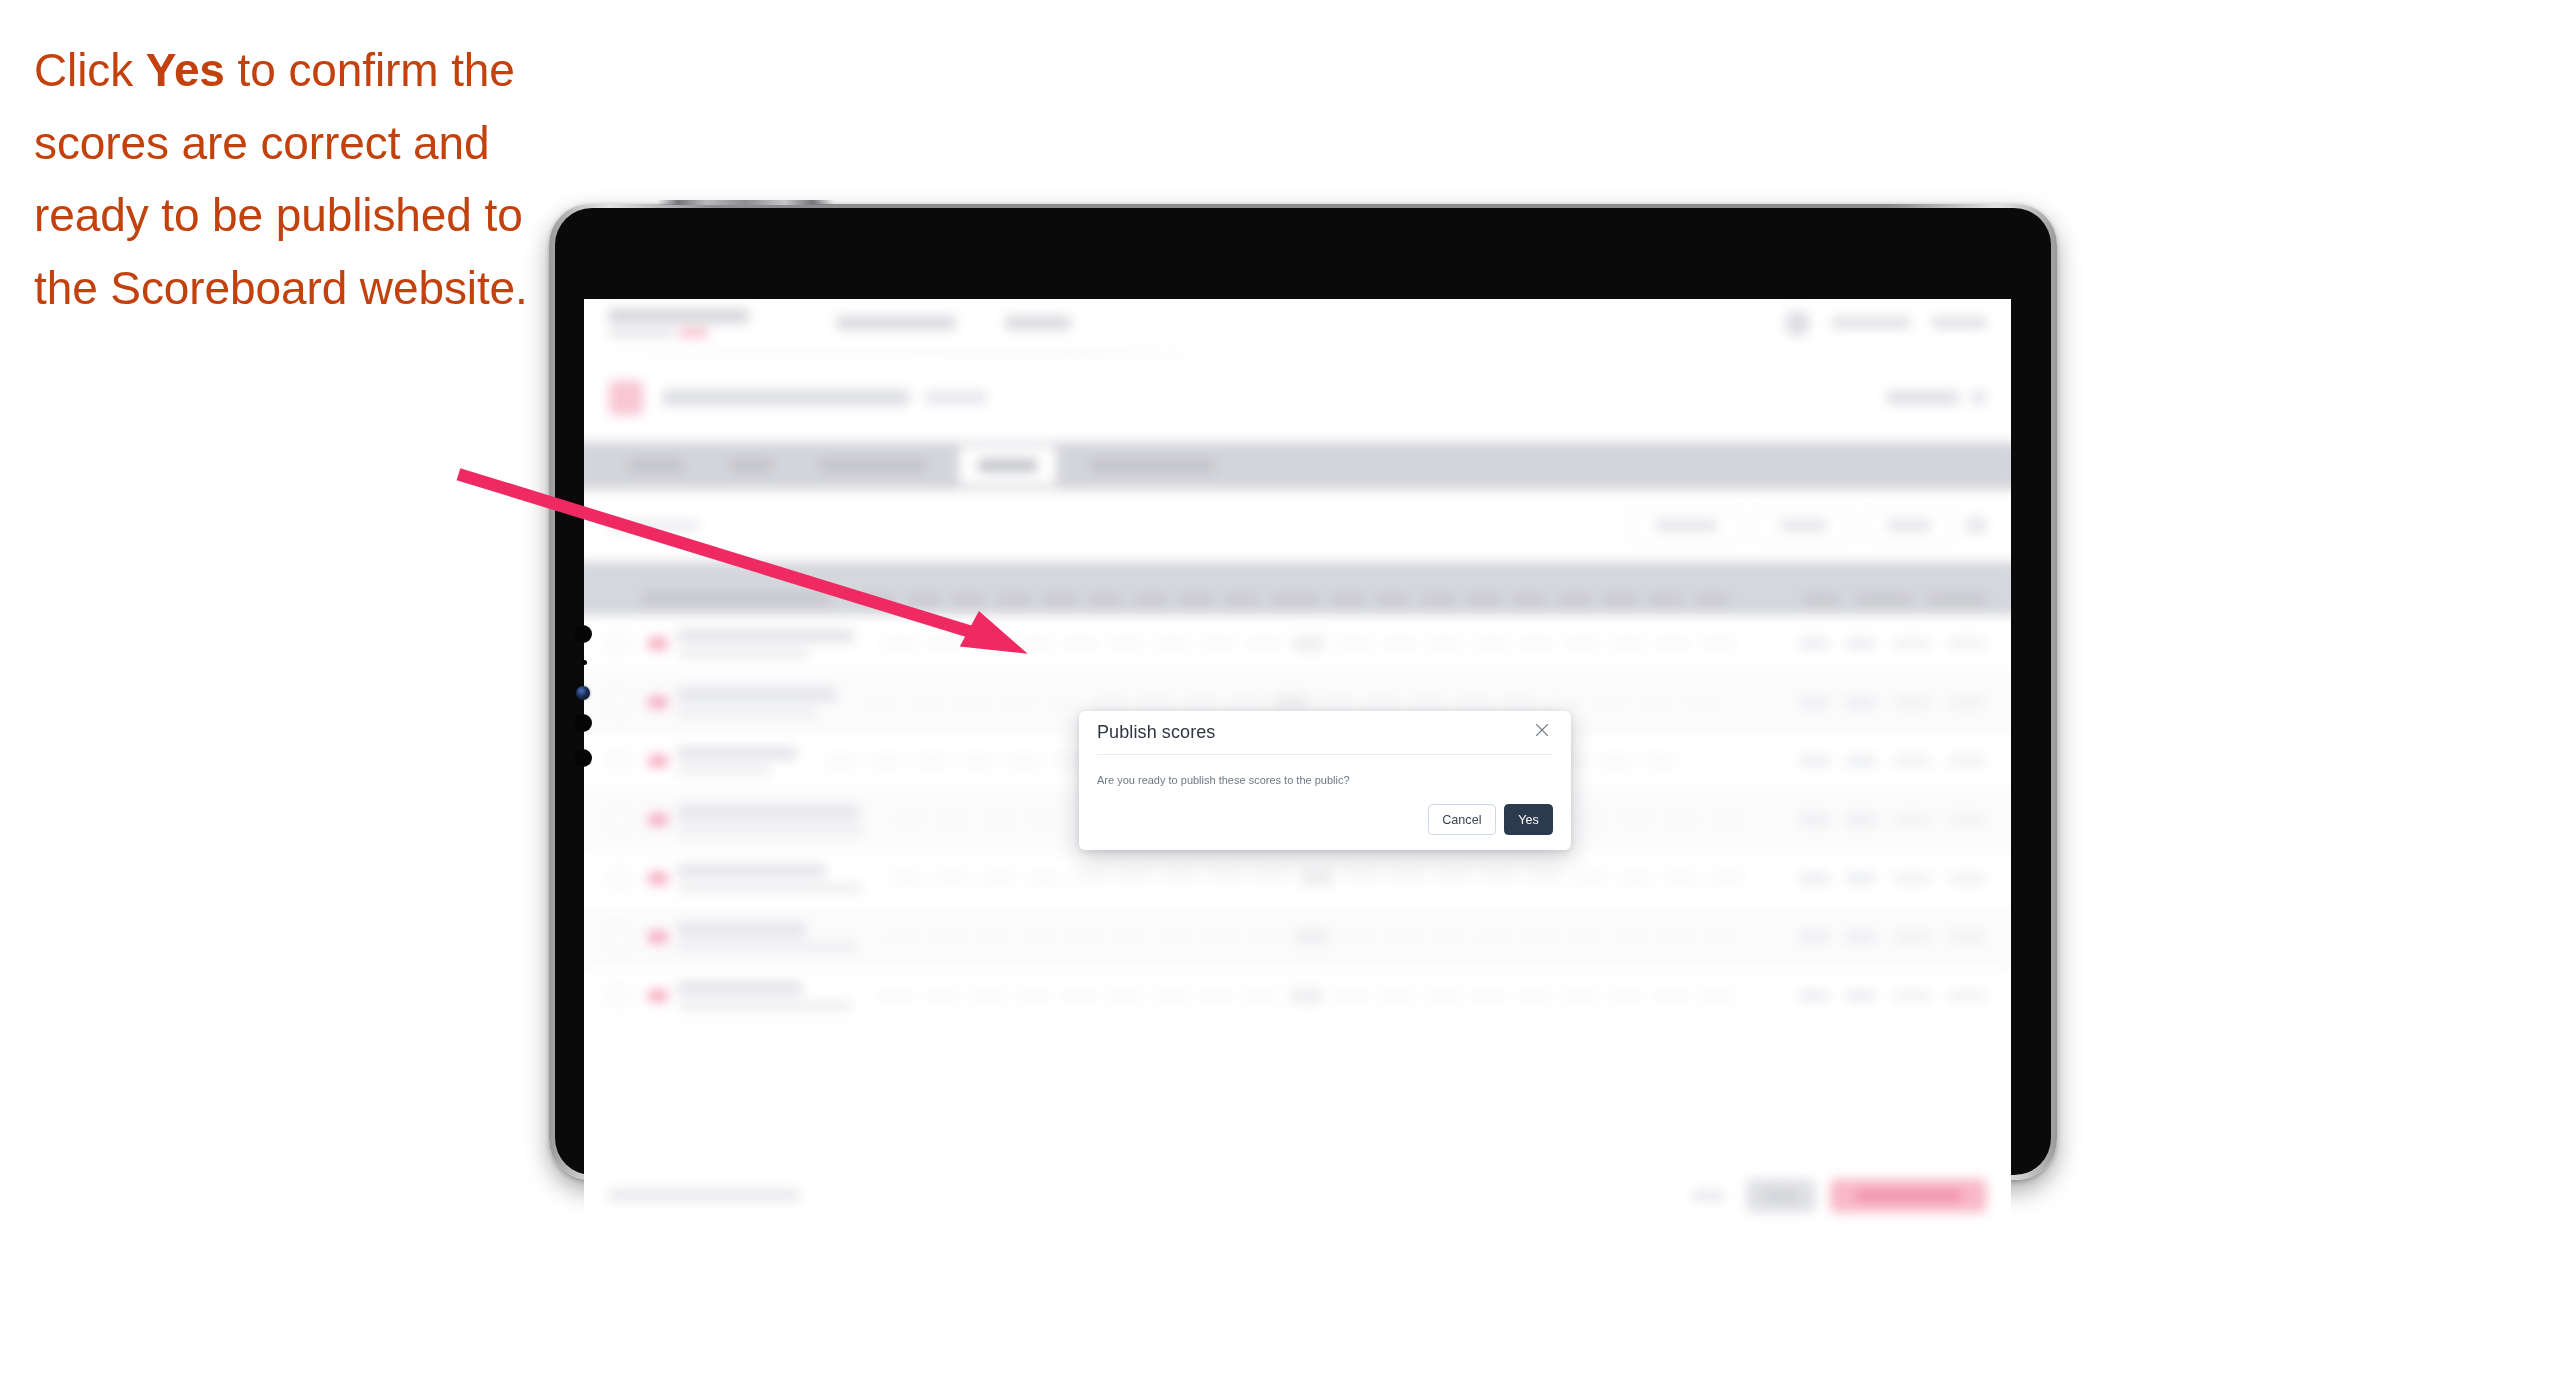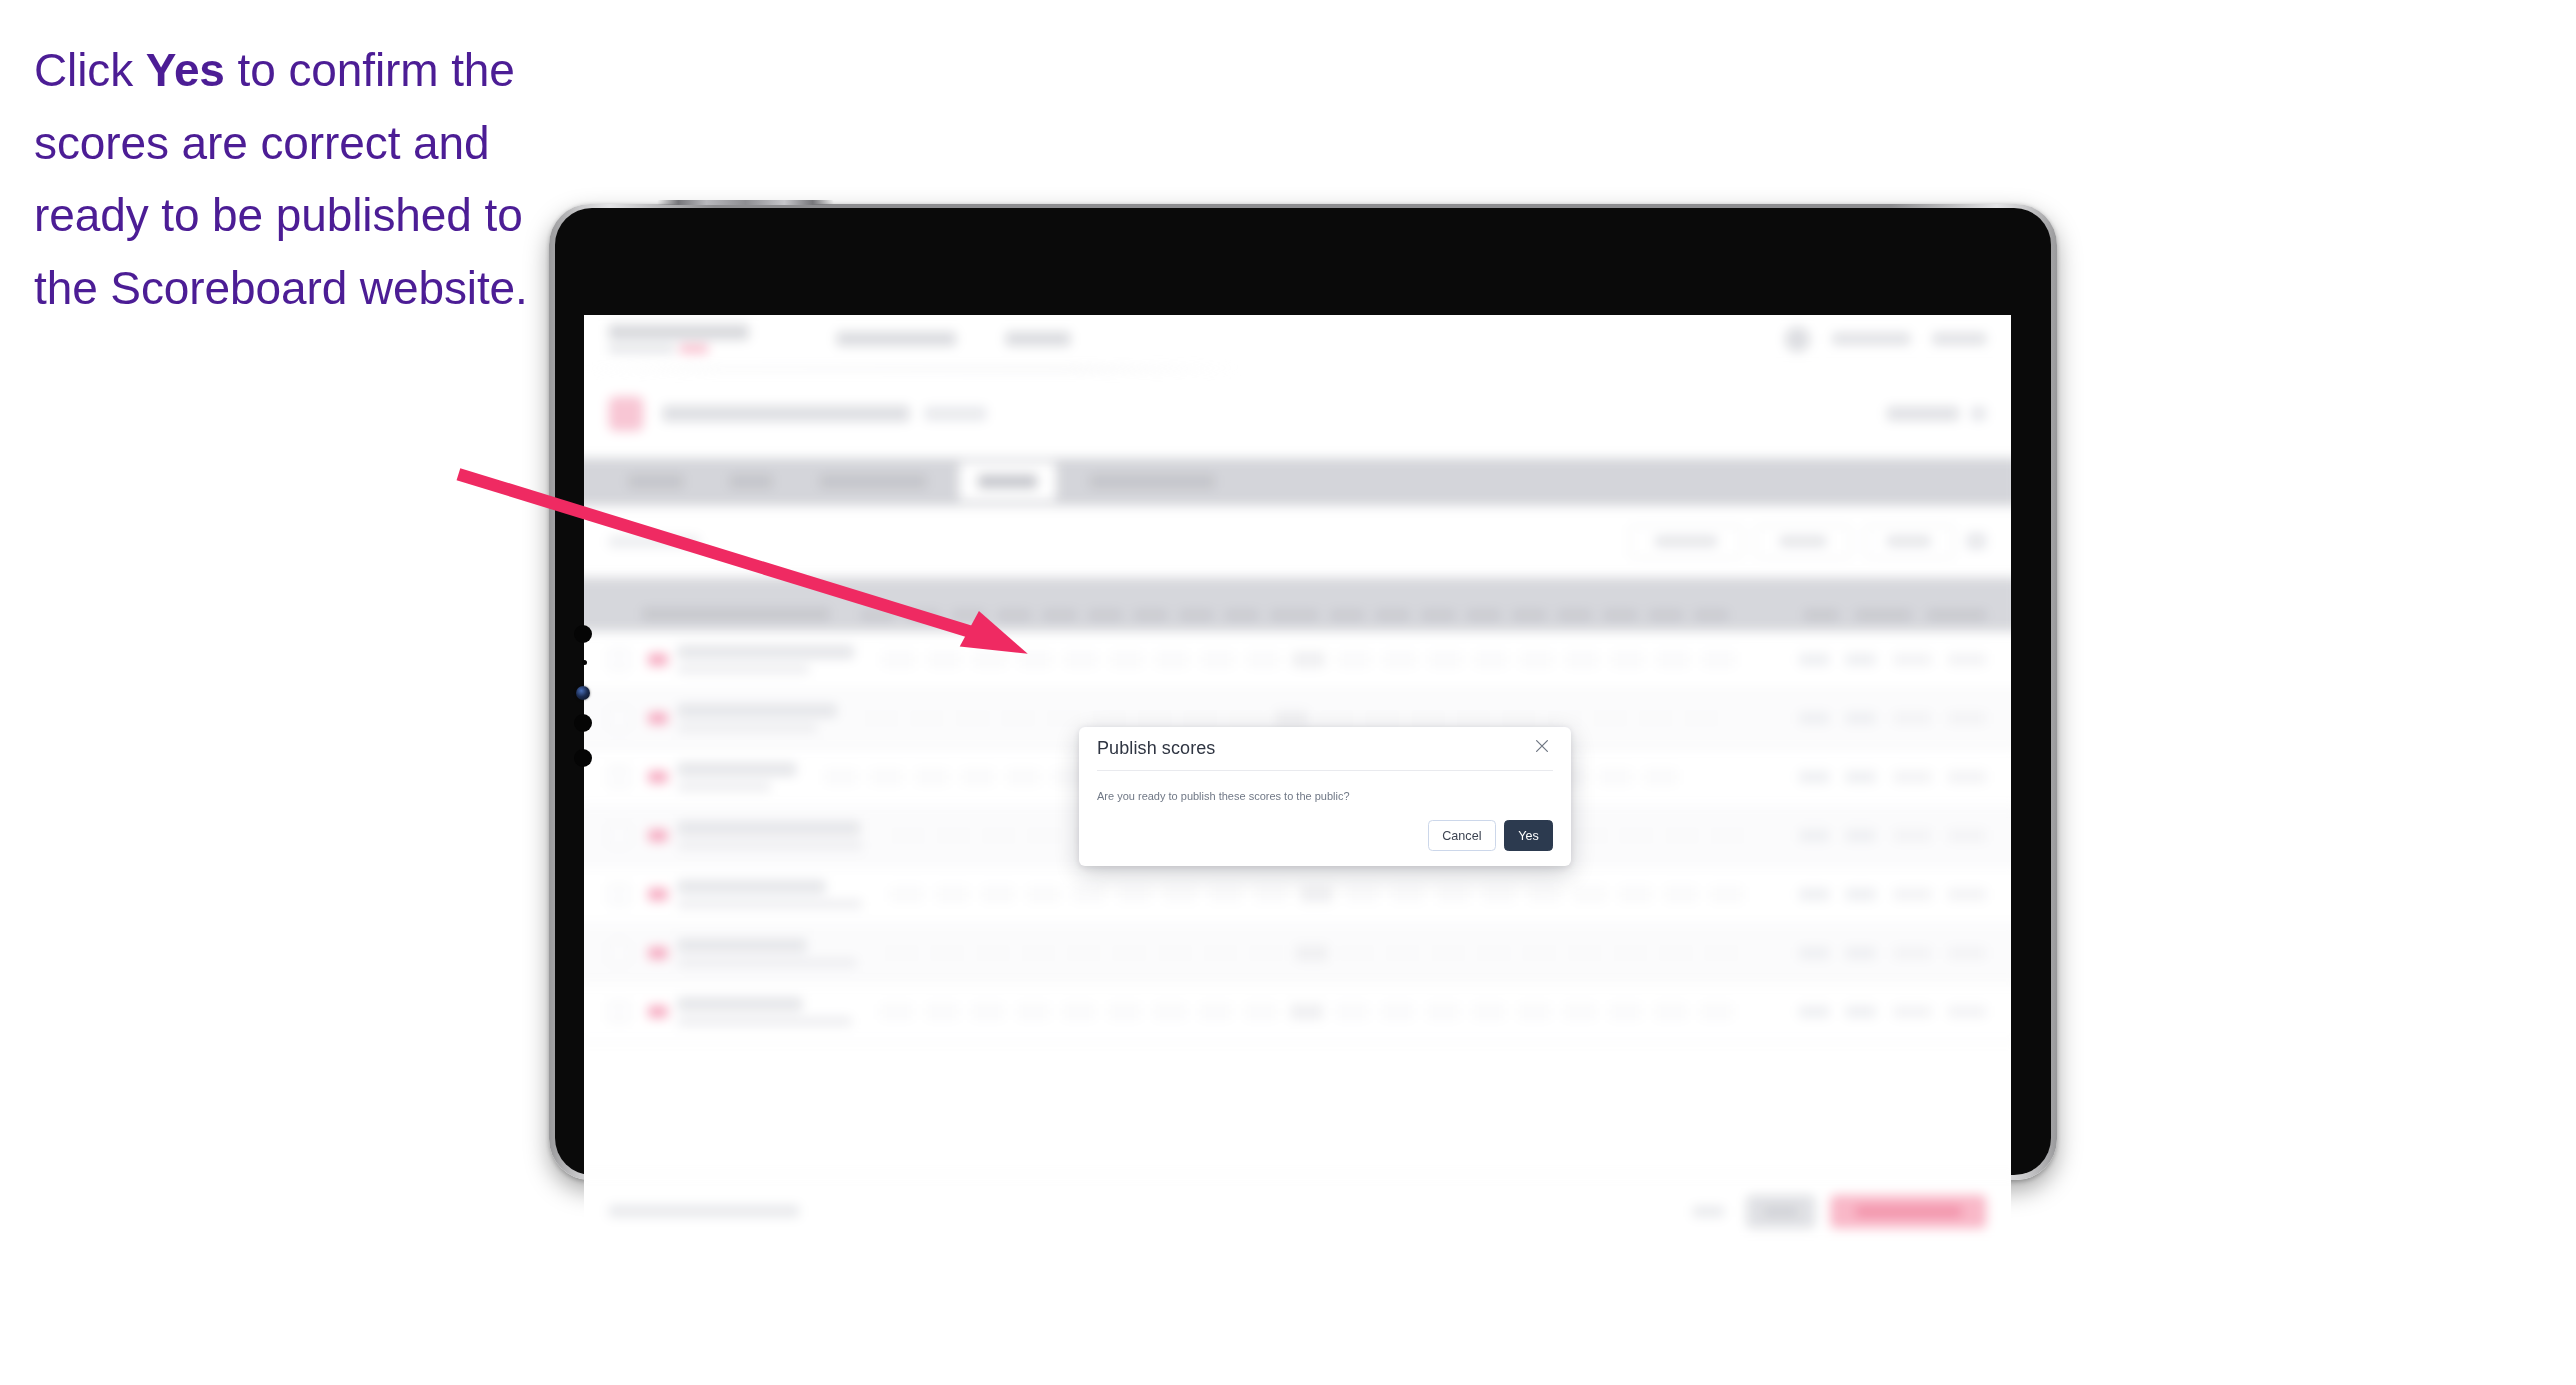--- a/index.html
+++ b/index.html
@@ -16,21 +16,21 @@
   }
 
   
   #instruction {
     position: absolute;
     left: 34px;
     top: 34px;
     width: 562px;
     font-size: 46px;
     line-height: 1.58;
-    color: #4c1d95;
+    color: #c2410c;
     font-weight: 400;
     letter-spacing: -0.1px;
   }
   #instruction .kw { font-weight: 700; }
 
   
   #arrow-layer {
     position: absolute;
     left: 0; top: 0;
     width: 2576px; height: 1386px;
@@ -60,21 +60,20 @@
   }
   #tablet-viewport {
     position: absolute;
     left: 35px;
     top: 95px;
     width: 1427px;
     height: 926px;
     background: #ffffff;
     overflow: hidden;
     z-index: 12;
-    margin-top: 16px;
   }
   
   .bezel-dot {
     position: absolute;
     background: #050505;
     border-radius: 50%;
     z-index: 13;
   }
   .bezel-lens {
     position: absolute;

